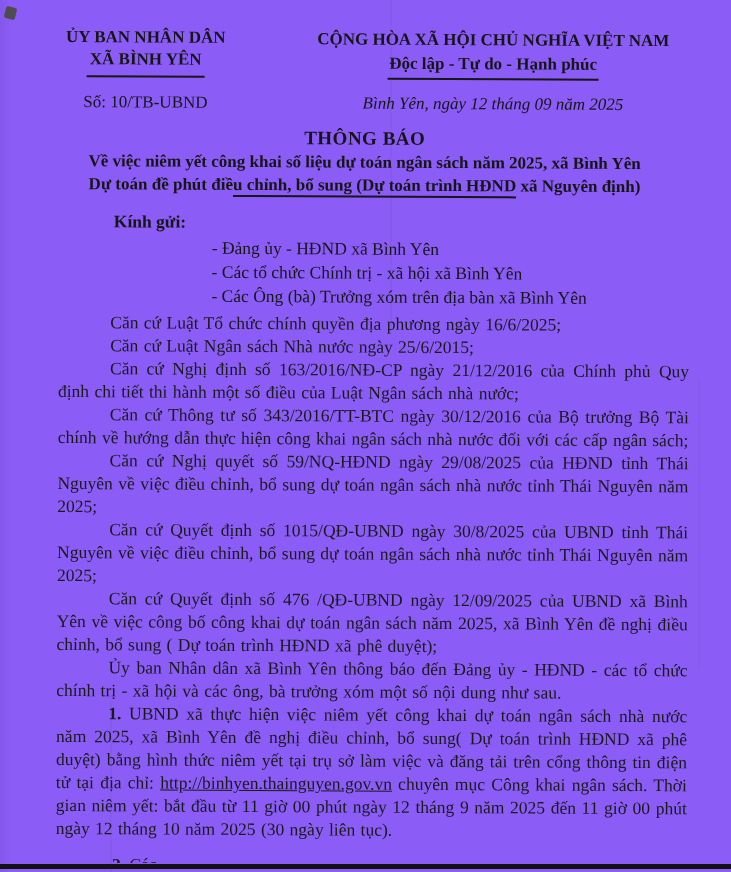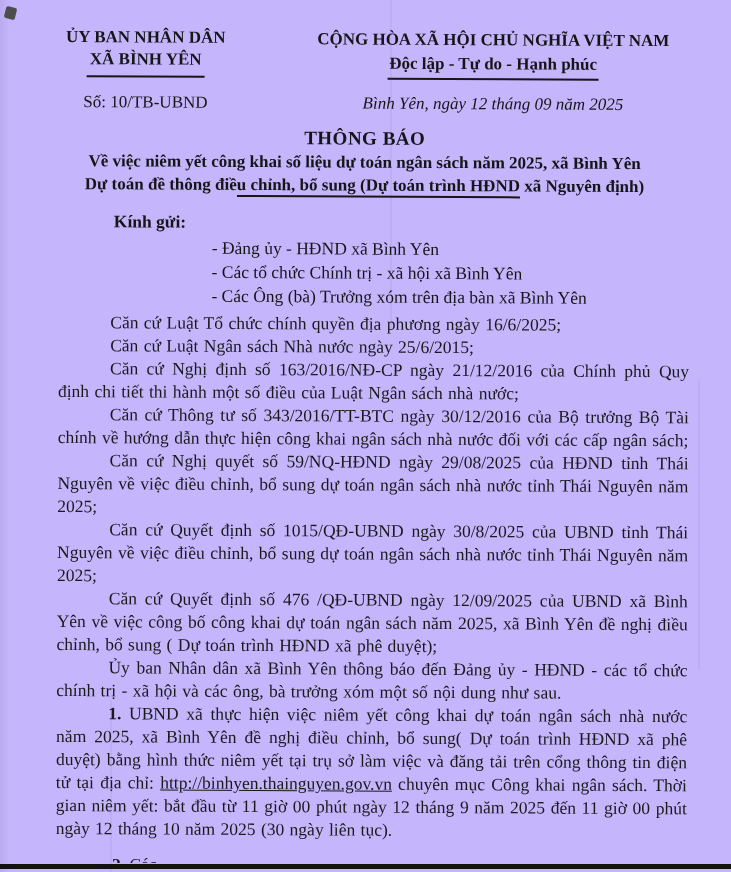--- a/index.html
+++ b/index.html
@@ -3,21 +3,21 @@
 <meta charset="utf-8">
 <style>
   html,body{margin:0;padding:0;}
   body{
     width:731px;height:872px;
     font-family:"Liberation Serif","DejaVu Serif",serif;
     background:#e9e9e7;
   }
   .sheet{
     position:relative;width:731px;height:872px;overflow:hidden;
-    background:#c4b5fd;color:#161616;
+    background:#8b5cf6;color:#161616;
   }
   .content{
     position:absolute;inset:0;
     transform:rotate(0.3deg);transform-origin:60px 0;
     padding-top:26px;box-sizing:border-box;
   }
   
   .hdr{display:flex;}
   .hdr-left{width:292px;text-align:center;font-weight:bold;font-size:17px;line-height:22px;}
   .hdr-rule{width:118px;border-top:2px solid #161616;margin:5px auto 0;height:0;}
@@ -70,21 +70,21 @@
     </div>
 
     <div class="meta">
       <div class="meta-left">Số: 10/TB-UBND</div>
       <div class="meta-right">Bình Yên, ngày 12 tháng 09 năm 2025</div>
     </div>
 
     <div class="titleblock">
       <div class="doc-title">THÔNG BÁO</div>
       <div class="doc-sub">Về việc niêm yết công khai số liệu dự toán ngân sách năm 2025, xã Bình Yên</div>
-      <div class="doc-sub"><span>Dự toán đề thông điề</span><span class="sub-underline">u chỉnh, bổ sung (Dự toán trình HĐND</span><span> xã Nguyên định)</span></div>
+      <div class="doc-sub"><span>Dự toán đề phút điề</span><span class="sub-underline">u chỉnh, bổ sung (Dự toán trình HĐND</span><span> xã Nguyên định)</span></div>
     </div>
 
     <div class="salutation">Kính gửi:</div>
     <div class="recipients">
       <div>- Đảng ủy - HĐND xã Bình Yên</div>
       <div>- Các tổ chức Chính trị - xã hội xã Bình Yên</div>
       <div>- Các Ông (bà) Trưởng xóm trên địa bàn xã Bình Yên</div>
     </div>
 
     <div class="docbody">

